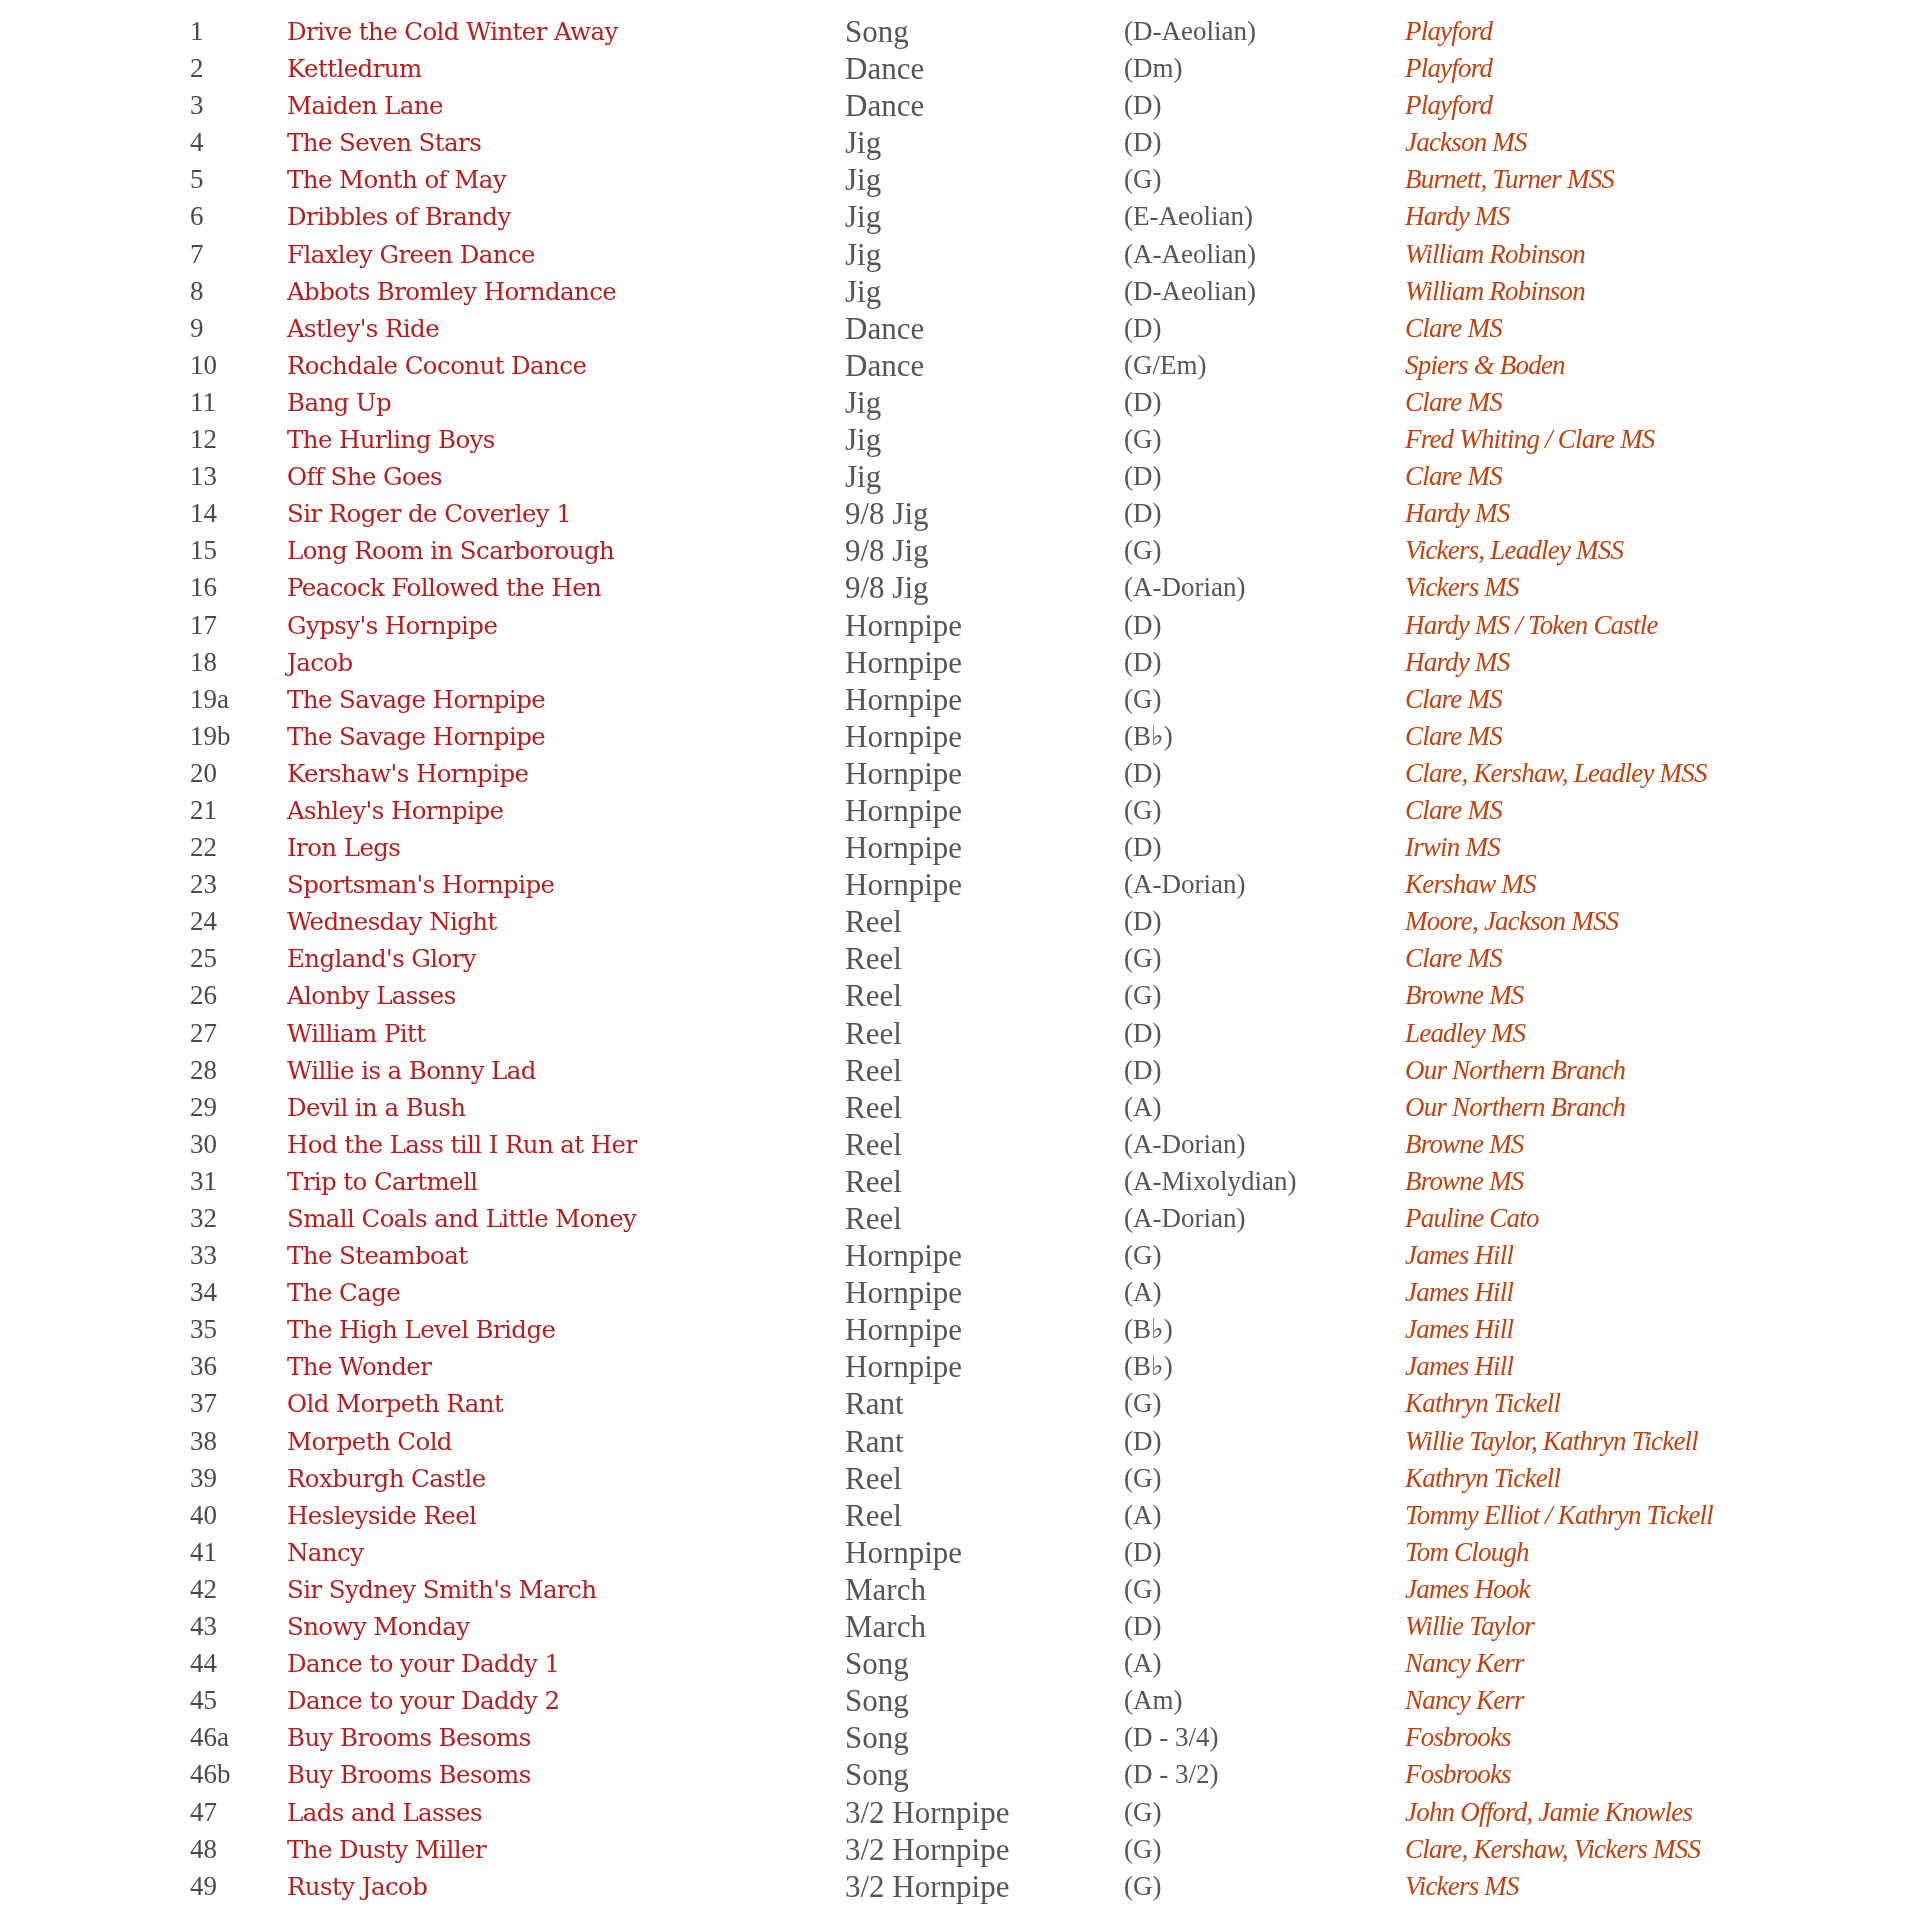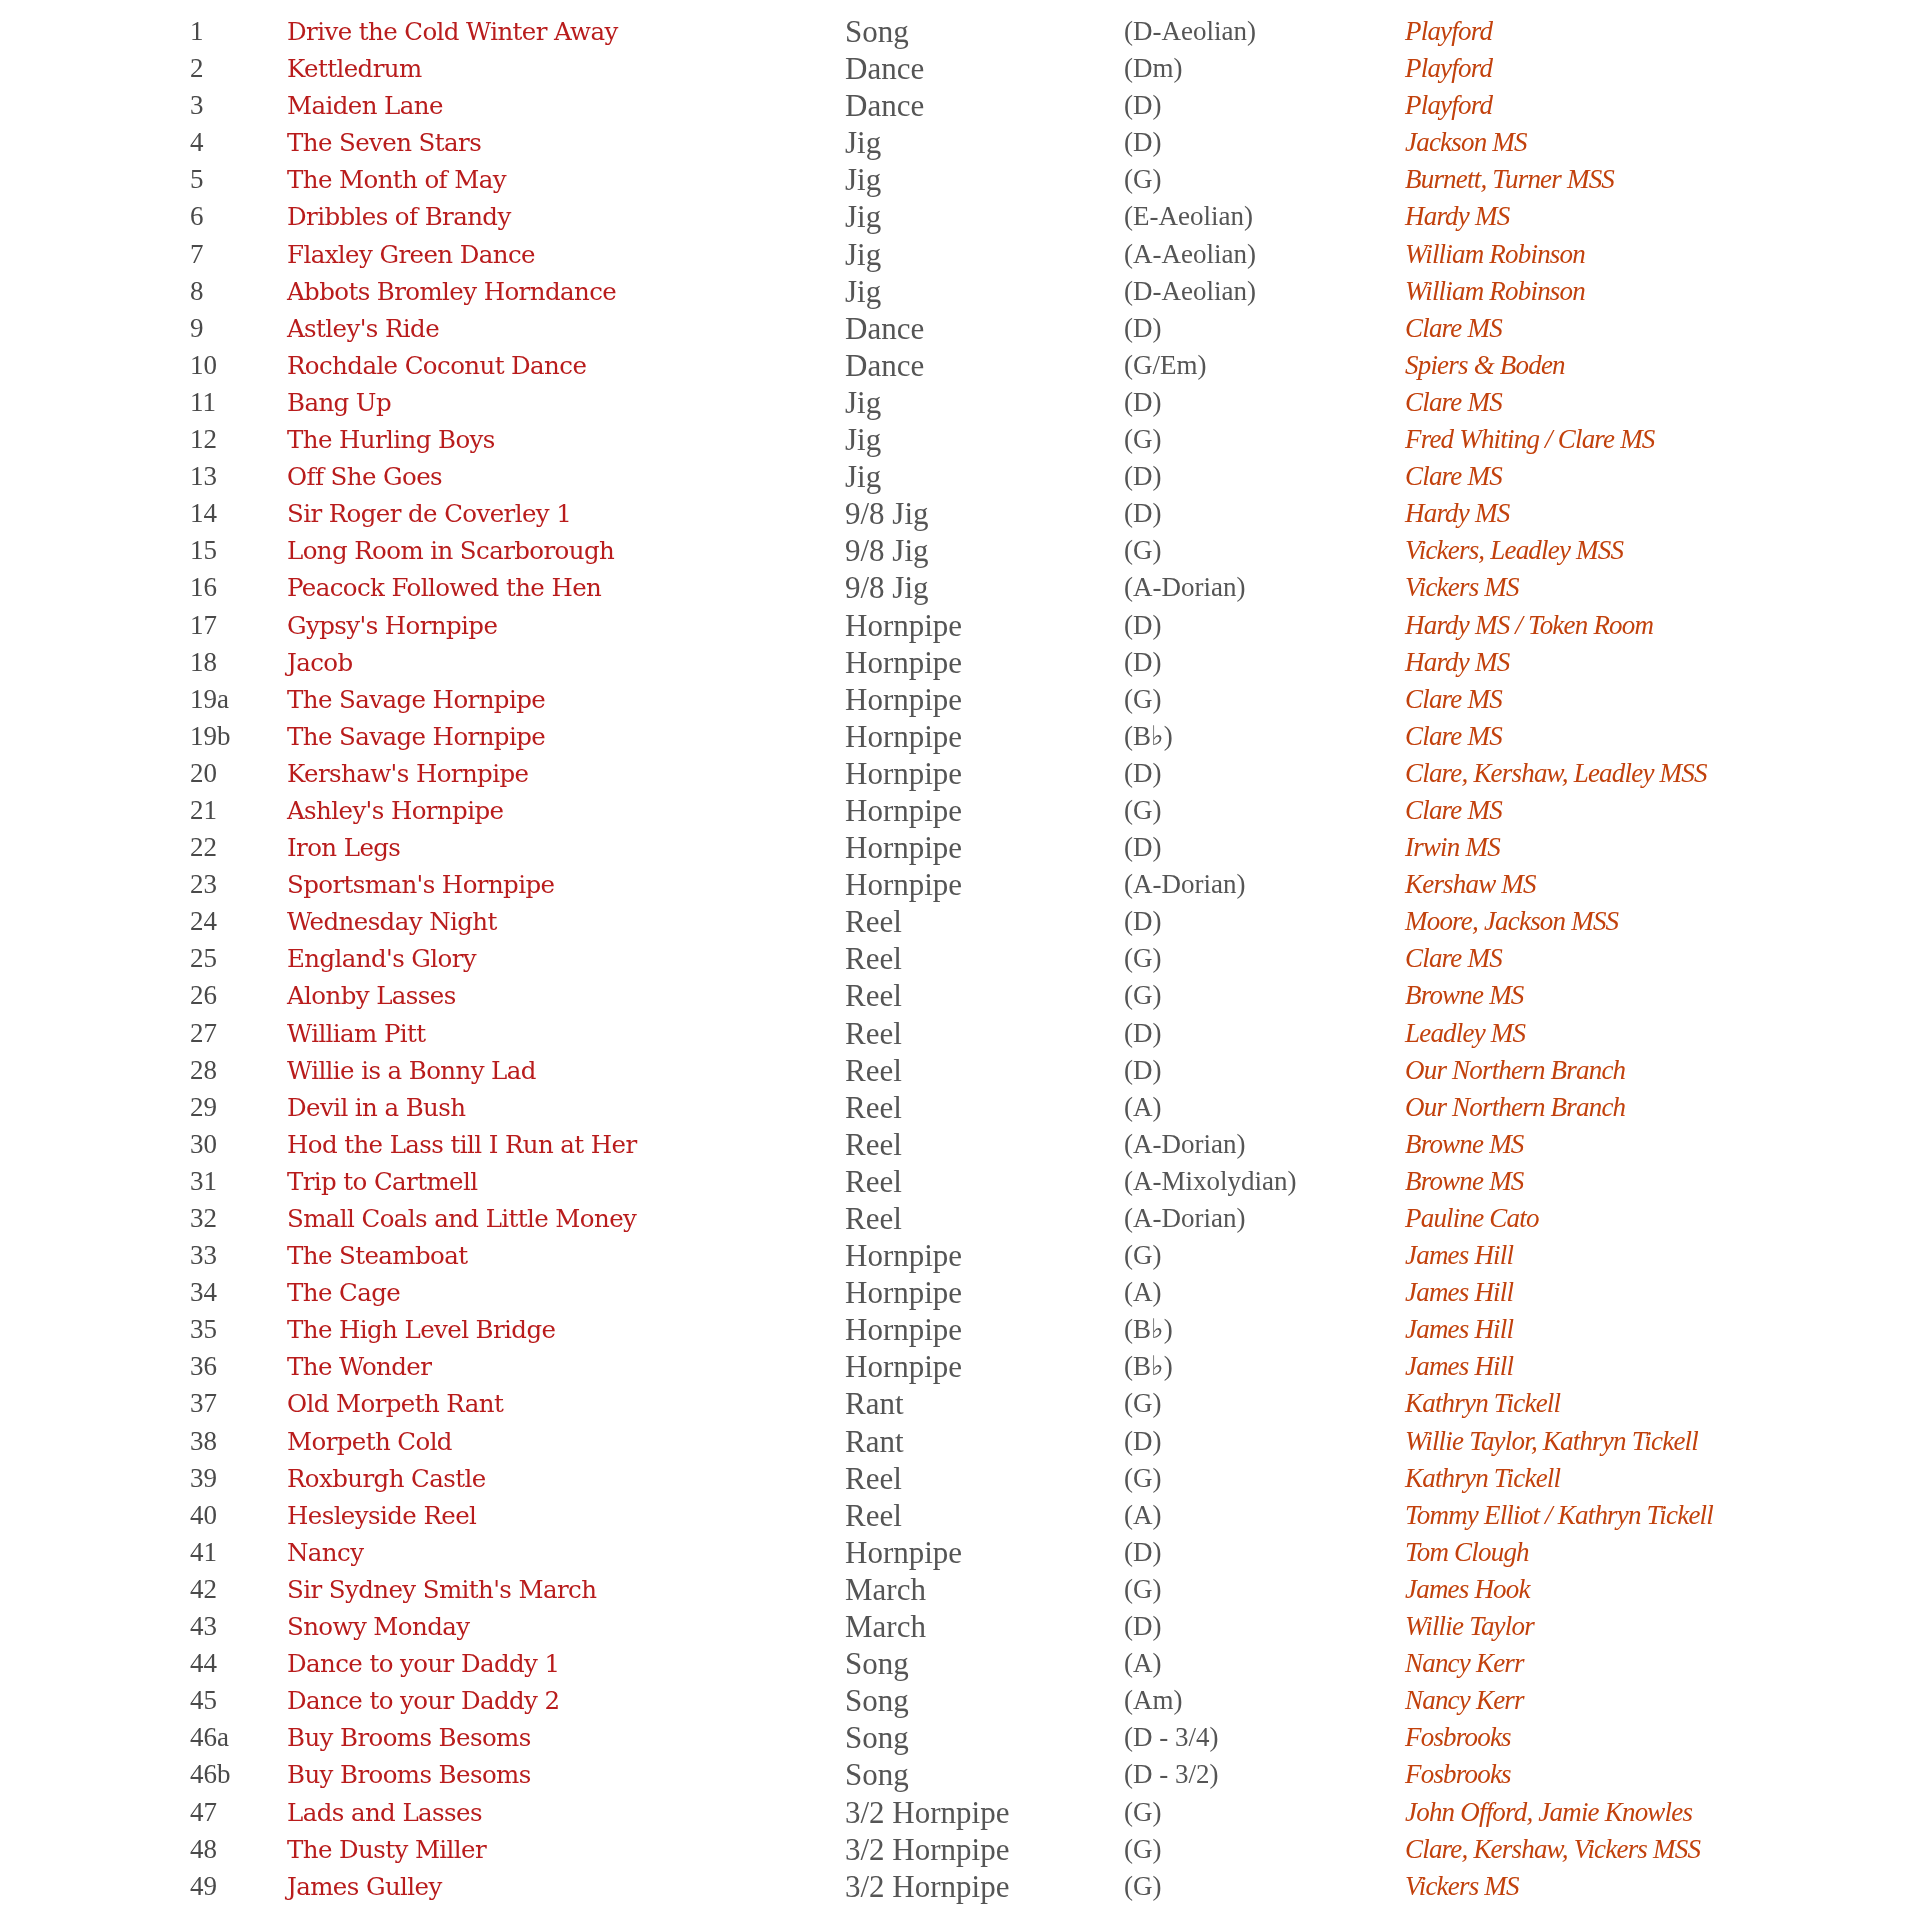--- a/index.html
+++ b/index.html
@@ -143,21 +143,21 @@
     <span class="type">9/8 Jig</span>
     <span class="key">(A-Dorian)</span>
     <span class="source">Vickers MS</span>
   </div>
 
   <div class="row">
     <span class="num">17</span>
     <span class="title">Gypsy's Hornpipe</span>
     <span class="type">Hornpipe</span>
     <span class="key">(D)</span>
-    <span class="source">Hardy MS / Token Room</span>
+    <span class="source">Hardy MS / Token Castle</span>
   </div>
 
   <div class="row">
     <span class="num">18</span>
     <span class="title">Jacob</span>
     <span class="type">Hornpipe</span>
     <span class="key">(D)</span>
     <span class="source">Hardy MS</span>
   </div>
 
@@ -412,18 +412,18 @@
   <div class="row">
     <span class="num">48</span>
     <span class="title">The Dusty Miller</span>
     <span class="type">3/2 Hornpipe</span>
     <span class="key">(G)</span>
     <span class="source">Clare, Kershaw, Vickers MSS</span>
   </div>
 
   <div class="row">
     <span class="num">49</span>
-    <span class="title">James Gulley</span>
+    <span class="title">Rusty Jacob</span>
     <span class="type">3/2 Hornpipe</span>
     <span class="key">(G)</span>
     <span class="source">Vickers MS</span>
   </div>
 </div>
 
 </body></html>

